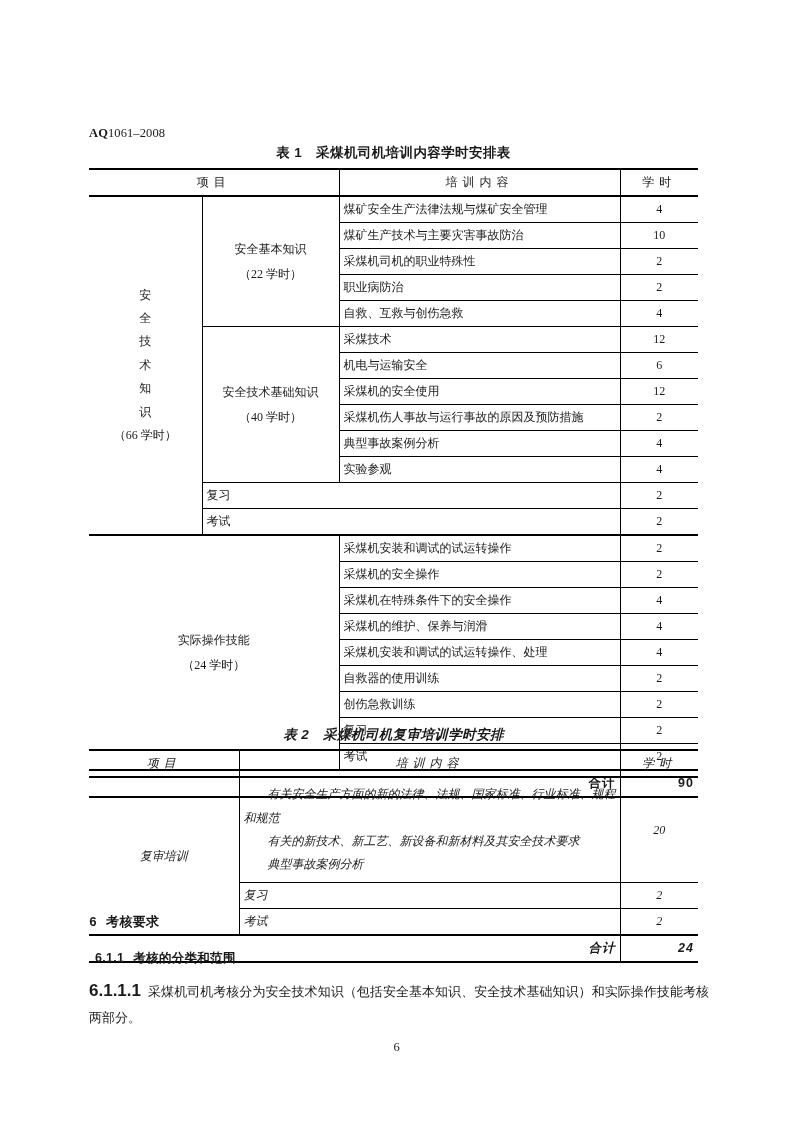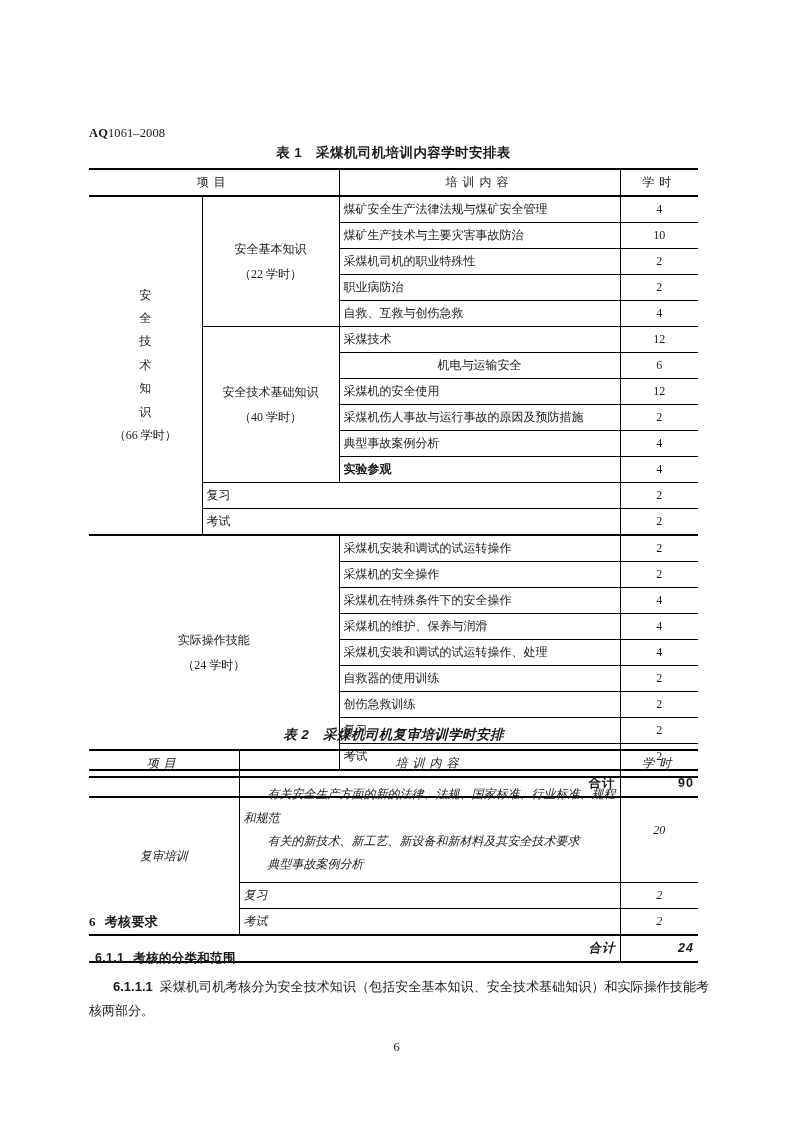--- a/index.html
+++ b/index.html
@@ -111,21 +111,21 @@
   .multiline-cell .ml-line { display: block; }
   .multiline-cell .ml-indent { text-indent: 2em; }
 
   
   .body-section {
     position: absolute;
     left: 89px;
     width: 620px;
   }
   .heading-1 {
-    font-family: Liberation Serif, serif;
+    font-family: Liberation Mono, monospace;
     font-weight: bold;
     font-size: 13px;
     letter-spacing: .3px;
   }
   .heading-1 .num { margin-right: 9px; }
   .heading-2 {
     font-family: "Liberation Sans", "DejaVu Sans", sans-serif;
     font-weight: bold;
     font-size: 12.5px;
     letter-spacing: .3px;
@@ -133,22 +133,21 @@
   .heading-2 .num { margin-right: 9px; }
   .para {
     font-size: 13px;
     line-height: 1.85;
     text-align: justify;
   }
   .para .num {
     font-family: "Liberation Sans", "DejaVu Sans", sans-serif;
     font-weight: bold;
     margin-right: 7px;
-    font-size: 13px;
-    margin-left: 24px;
+    font-size: 17px;
   }
 
   .page-number {
     position: absolute;
     left: 0;
     top: 1040px;
     width: 793px;
     text-align: center;
     font-size: 12.5px;
   }
@@ -217,37 +216,37 @@
 
       <tr>
         <td class="cell-group" rowspan="6">
           <div>安全技术基础知识</div>
           <div>（40 学时）</div>
         </td>
         <td class="cell-left" style="height:21px;">采煤技术</td>
         <td class="cell-hours">12</td>
       </tr>
       <tr>
-        <td class="cell-left" style="height:21px;text-align:center;">机电与运输安全</td>
+        <td class="cell-left" style="height:21px;">机电与运输安全</td>
         <td class="cell-hours">6</td>
       </tr>
       <tr>
         <td class="cell-left" style="height:21px;">采煤机的安全使用</td>
         <td class="cell-hours">12</td>
       </tr>
       <tr>
         <td class="cell-left" style="height:21px;">采煤机伤人事故与运行事故的原因及预防措施</td>
         <td class="cell-hours">2</td>
       </tr>
       <tr>
         <td class="cell-left" style="height:21px;">典型事故案例分析</td>
         <td class="cell-hours">4</td>
       </tr>
       <tr>
-        <td class="cell-left" style="height:21px;font-weight:bold;">实验参观</td>
+        <td class="cell-left" style="height:21px;">实验参观</td>
         <td class="cell-hours">4</td>
       </tr>
 
       <tr>
         <td class="cell-left" colspan="2" style="height:21px;">复习</td>
         <td class="cell-hours">2</td>
       </tr>
       <tr>
         <td class="cell-left rule-bottom" colspan="2" style="height:21px;">考试</td>
         <td class="cell-hours rule-bottom">2</td>

